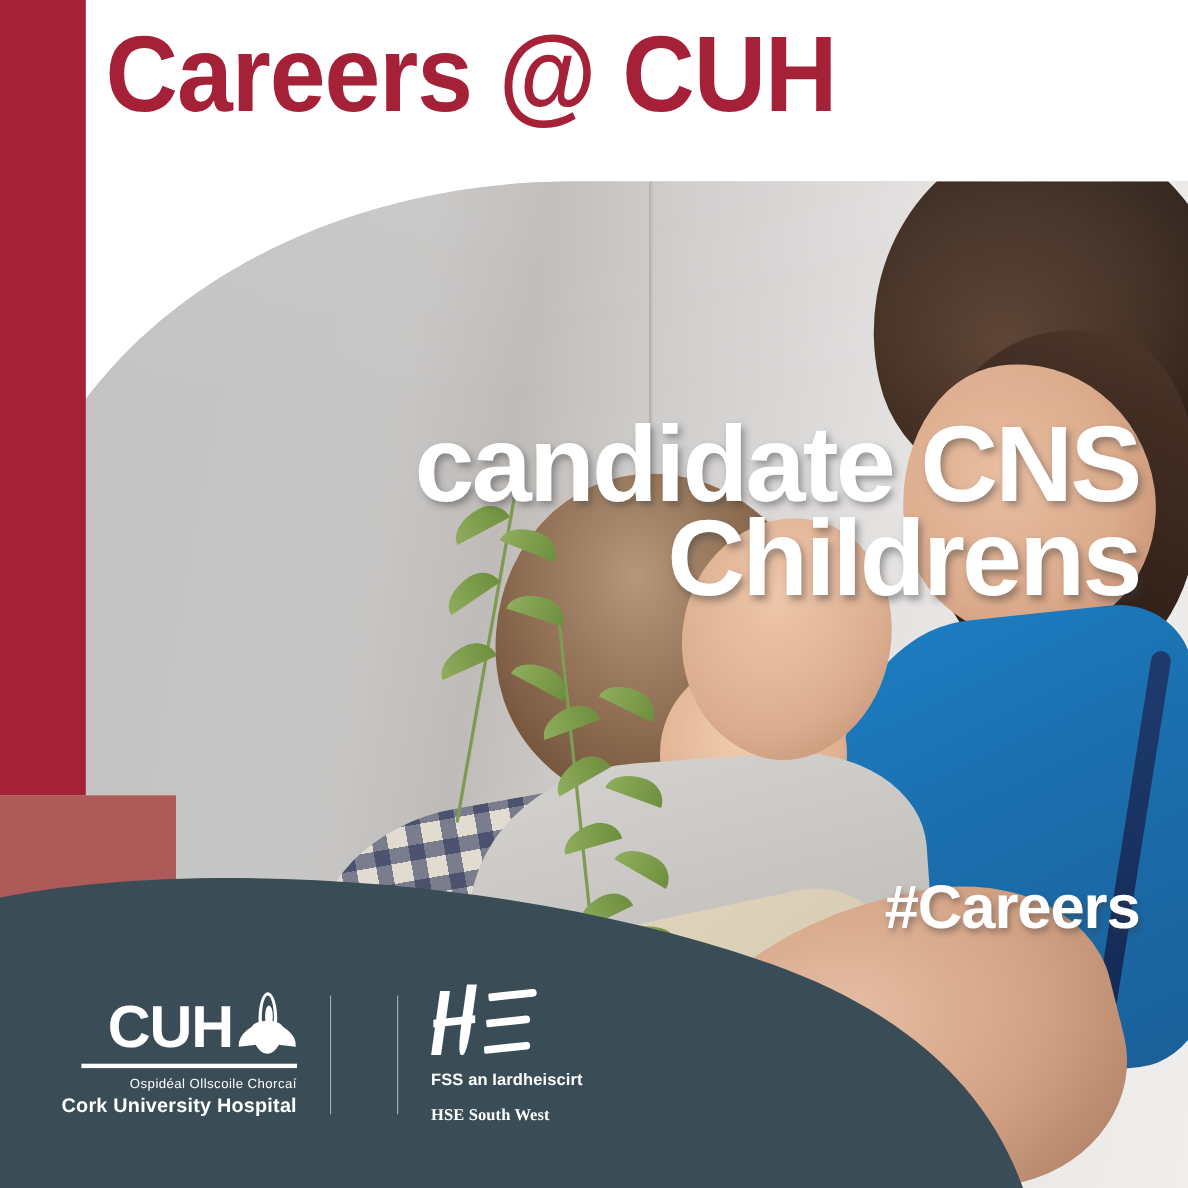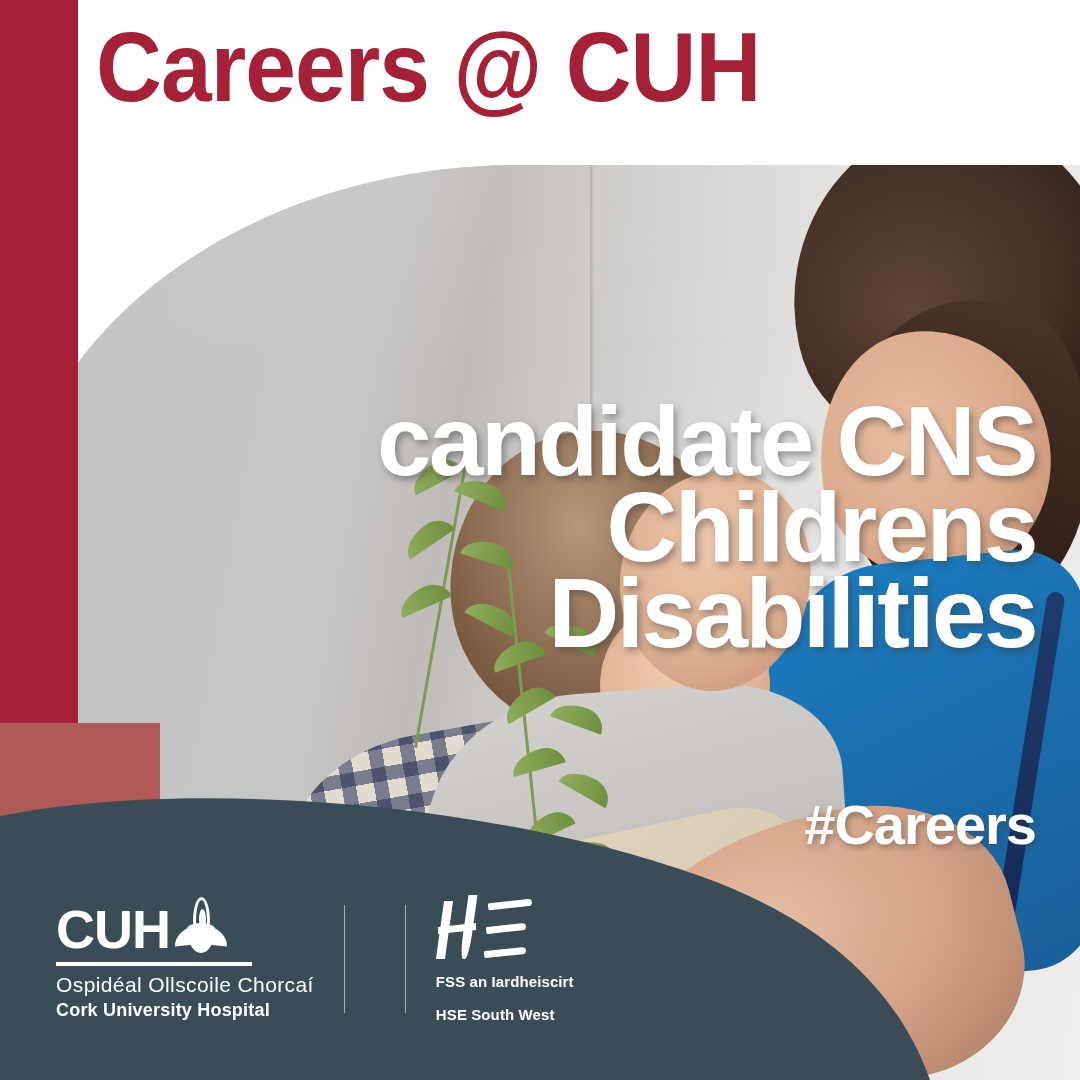--- a/index.html
+++ b/index.html
@@ -143,21 +143,21 @@
     position:absolute;left:96px;top:18px;z-index:6;
     color:#A52138;
     font-size:98px;font-weight:bold;line-height:1;
     letter-spacing:-1px;
     transform:scaleX(.93);transform-origin:left center;
     white-space:nowrap;
   }
 
   
   .headline{
-    position:absolute;right:44px;top:398px;z-index:6;
+    position:absolute;right:44px;top:378px;z-index:6;
     text-align:right;
     color:#ffffff;
     font-weight:bold;
     line-height:.88;
     letter-spacing:-2.5px;
     text-shadow:3px 4px 7px rgba(60,60,60,.45);
   }
   .headline .hl{display:block;font-size:98px;white-space:nowrap;}
   .hashtag{
     position:absolute;right:44px;top:792px;z-index:6;
@@ -172,21 +172,21 @@
     background:#3A4D57;
     clip-path: path("M 0 300 L 0 36 C 180 0 480 18 700 96 C 830 142 900 215 930 300 Z");
   }
   .footer-logos{
     position:absolute;left:0;bottom:0;width:1080px;height:300px;z-index:6;
     display:flex;align-items:center;
   }
   .logo-row{
     display:flex;align-items:center;margin-left:56px;margin-top:58px;
   }
-  .logo-cell{display:flex;flex-direction:column;align-items:flex-start;}
+  .logo-cell{display:flex;flex-direction:column;align-items:flex-end;}
   .divider{
     width:1px;height:108px;background:rgba(255,255,255,.55);
     margin:0 30px;
   }
 
   
   .cuh-top{display:flex;align-items:flex-end;gap:4px;}
   .cuh-word{
     color:#fff;font-size:54px;font-weight:bold;letter-spacing:-1px;line-height:.95;
   }
@@ -210,21 +210,21 @@
     background:#fff;border-radius:0 100% 0 60%;
     transform:rotate(6deg);
   }
   .petal-m{
     position:absolute;left:13px;top:26px;width:28px;height:30px;
     background:#fff;border-radius:50% 50% 50% 50% / 20% 20% 80% 80%;
   }
   .cuh-rule{
     width:196px;height:4px;background:#fff;margin:7px 0 7px 0;
   }
-  .cuh-ga{color:#fff;font-size:21px;letter-spacing:.4px;margin-bottom:3px;}
+  .cuh-ga{color:#fff;font-size:12px;letter-spacing:.4px;margin-bottom:3px;}
   .cuh-en{color:#fff;font-size:18px;font-weight:bold;letter-spacing:.2px;}
 
   
   .ucc-top{display:flex;align-items:center;gap:12px;}
   .crest{
     position:relative;width:52px;height:62px;
   }
   .crest-shape{
     position:absolute;inset:0;
     border:2px solid #fff;
@@ -275,21 +275,21 @@
     position:absolute;left:2px;top:30px;width:38px;height:7px;background:#fff;
     transform:skewY(-6deg);
   }
   .hse-e1,.hse-e2,.hse-e3{
     position:absolute;height:7px;background:#fff;border-radius:4px 10px 10px 4px;
   }
   .hse-e1{left:52px;top:6px;width:44px;transform:rotate(-6deg);}
   .hse-e2{left:50px;top:30px;width:40px;transform:rotate(-6deg);}
   .hse-e3{left:48px;top:54px;width:42px;transform:rotate(-6deg);}
   .hse-ga{color:#fff;font-size:15px;font-weight:bold;letter-spacing:.1px;}
-  .hse-en{color:#fff;font-size:15px;font-weight:bold;letter-spacing:.1px;margin-top:16px;}
+  .hse-en{color:#fff;font-size:15px;font-weight:bold;letter-spacing:.1px;margin-top:16px;font-family:Liberation Serif, serif;}
 </style>
 </head>
 <body>
 
 <div id="poster">
 
   <div class="photo-clip">
     <div class="photo">
       <div class="wall"></div>
       <div class="wall-edge"></div>
@@ -334,21 +334,20 @@
 
   <div class="red-bar"></div>
   <div class="beige-strip"></div>
   <div class="red-bar-muted"></div>
 
   <div class="header-title">Careers @ CUH</div>
 
   <div class="headline">
     <span class="hl">candidate CNS</span>
     <span class="hl">Childrens</span>
-    <span class="hl">Disabilities</span>
   </div>
   <div class="hashtag">#Careers</div>
 
   <div class="footer"></div>
 
   <div class="footer-logos">
     <div class="logo-row">
 
       <div class="logo-cell">
         <div class="cuh-top">

